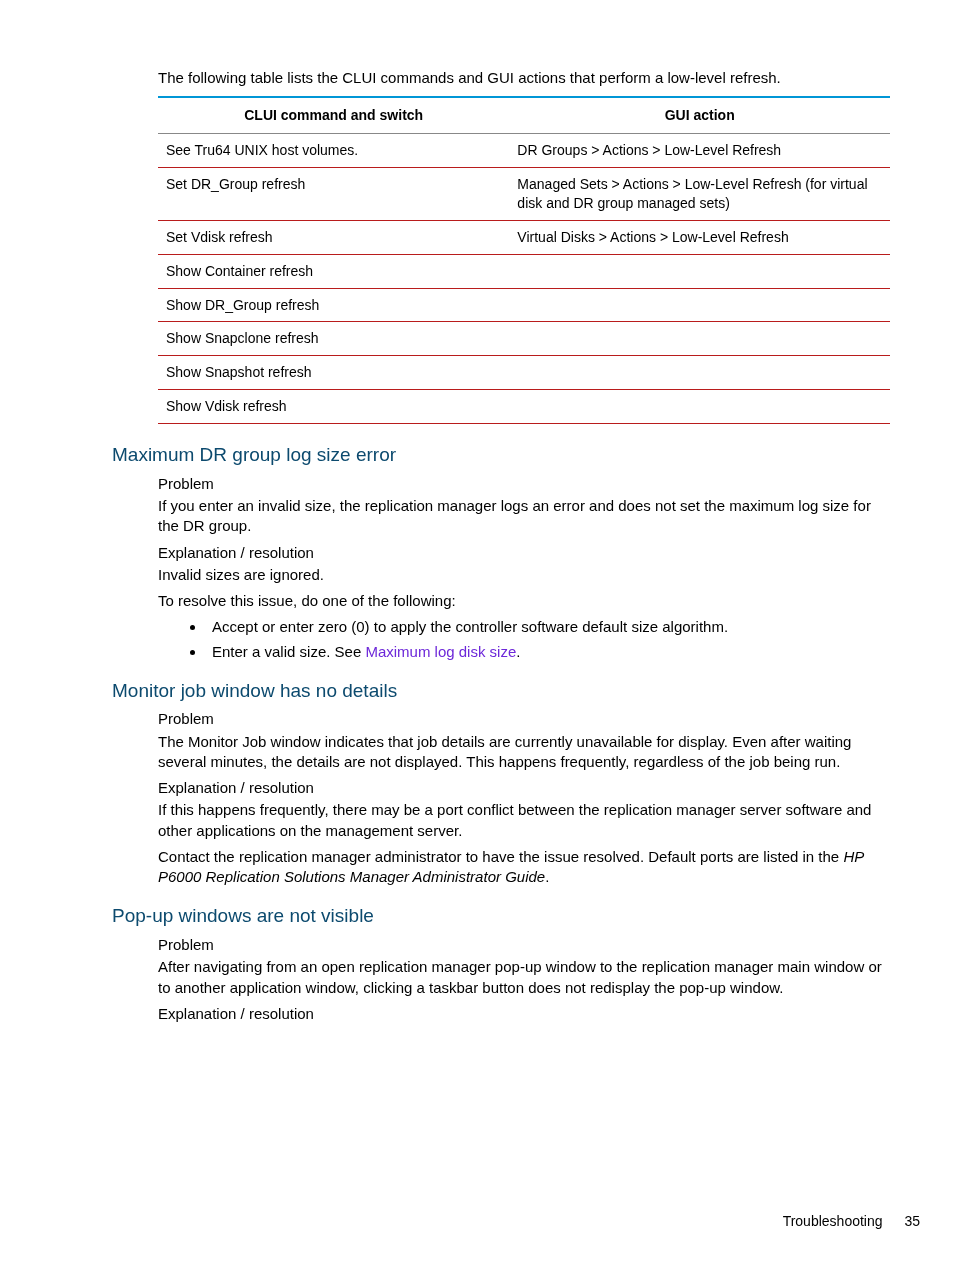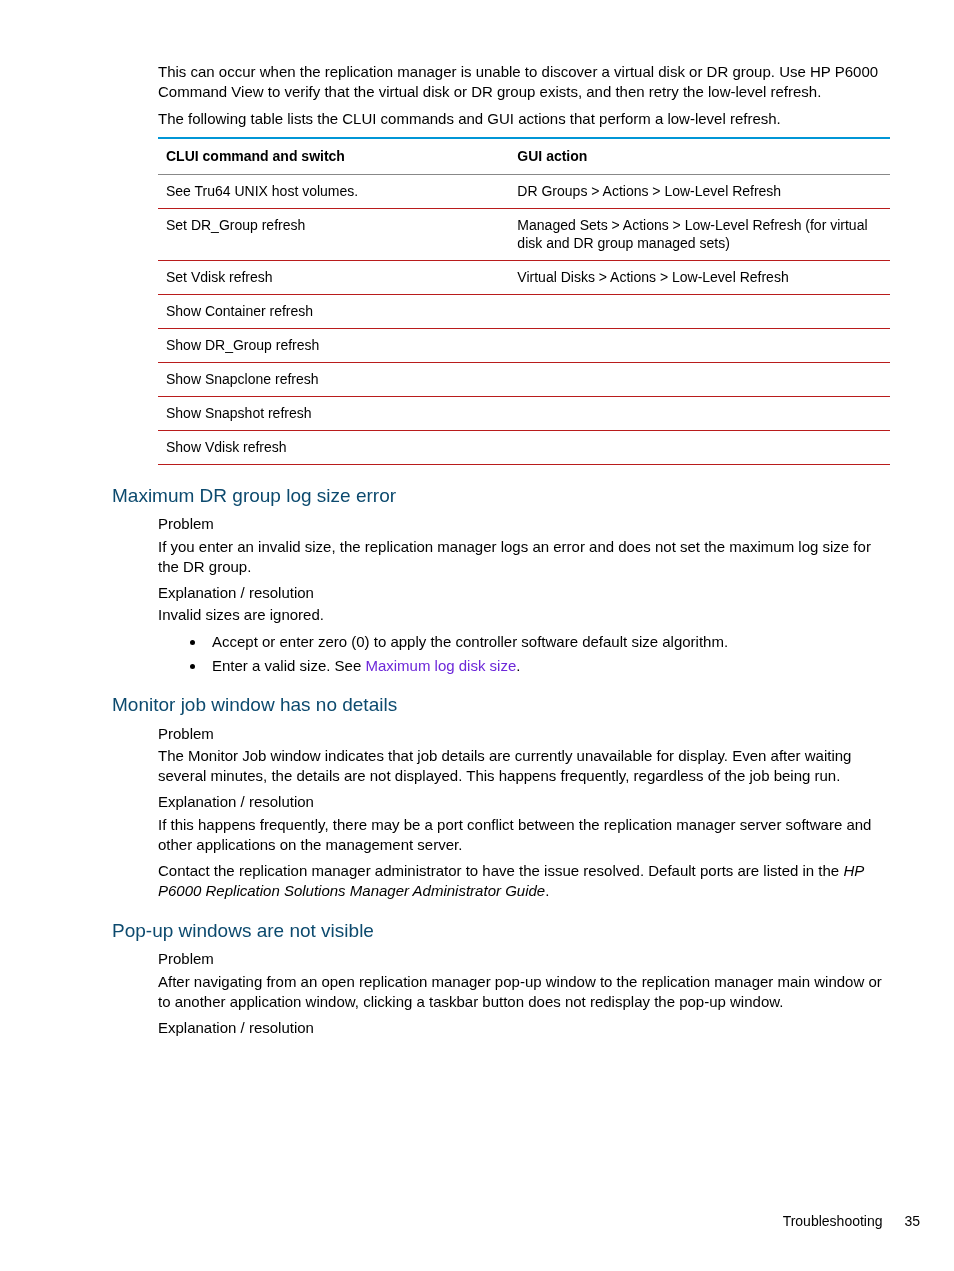--- a/index.html
+++ b/index.html
@@ -25,21 +25,21 @@
   p { margin: 0 0 6px 0; }
   .intro2 { margin-top: 6px; margin-bottom: 8px; }
   table {
     border-collapse: collapse;
     width: 100%;
     margin-bottom: 18px;
     font-size: 14px;
   }
   table thead tr { border-top: 2px solid #0096d6; }
   th {
-    text-align: left;
+    text-align: center;
     font-weight: bold;
     padding: 8px 8px;
     border-bottom: 1px solid #888;
     vertical-align: top;
   }
   td {
     padding: 7px 8px;
     border-bottom: 1px solid #b91c1c;
     vertical-align: top;
   }
@@ -73,21 +73,20 @@
   }
   .footer .pg { margin-left: 18px; }
   .italic { font-style: italic; }
 </style>
 </head>
 <body>
 
 <div class="page">
 
   <div class="body-indent">
-    <p>This can occur when the replication manager is unable to discover a virtual disk or DR group. Use HP P6000 Command View to verify that the virtual disk or DR group exists, and then retry the low-level refresh.</p>
     <p class="intro2">The following table lists the CLUI commands and GUI actions that perform a low-level refresh.</p>
 
     <table>
       <thead>
         <tr>
           <th>CLUI command and switch</th>
           <th>GUI action</th>
         </tr>
       </thead>
       <tbody>
@@ -126,20 +125,21 @@
       </tbody>
     </table>
   </div>
 
   <h2 class="section">Maximum DR group log size error</h2>
   <div class="body-indent">
     <p class="sub-bold">Problem</p>
     <p>If you enter an invalid size, the replication manager logs an error and does not set the maximum log size for the DR group.</p>
     <p class="sub-bold">Explanation / resolution</p>
     <p>Invalid sizes are ignored.</p>
+    <p>To resolve this issue, do one of the following:</p>
     <ul>
       <li>Accept or enter zero (0) to apply the controller software default size algorithm.</li>
       <li>
         <span>Enter a valid size. See </span><span class="link">Maximum log disk size</span><span>.</span>
       </li>
     </ul>
   </div>
 
   <h2 class="section">Monitor job window has no details</h2>
   <div class="body-indent">

